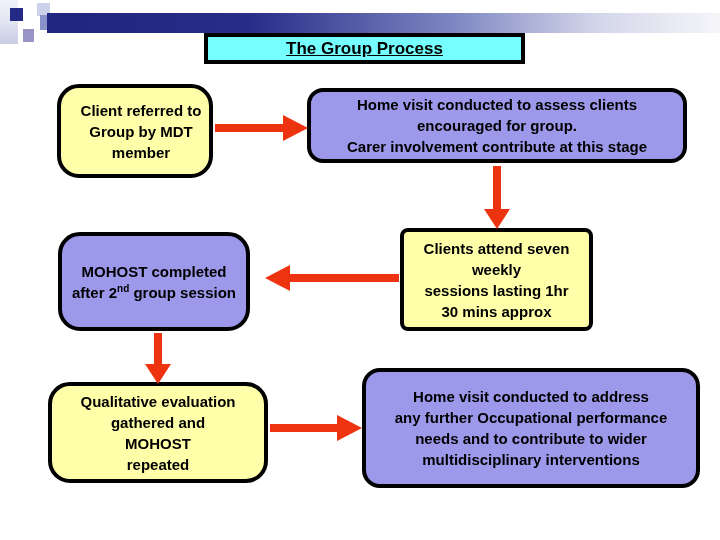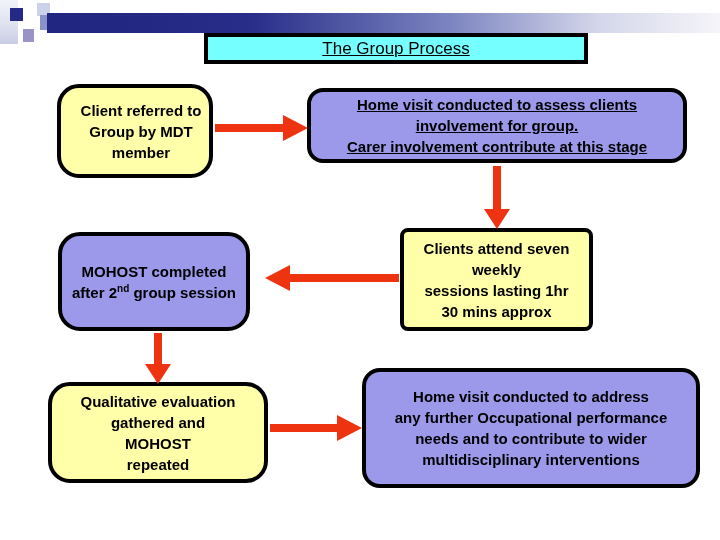--- a/index.html
+++ b/index.html
@@ -19,36 +19,36 @@
     background:linear-gradient(180deg,#f2f3fa 0%,#dfe2f0 55%,#c9cde4 100%);}
   .sq{position:absolute;}
   .sq-navy{left:10px;top:8px;width:13px;height:13px;background:var(--header-navy);}
   .sq-light{left:37px;top:3px;width:13px;height:13px;background:#ccd2ea;}
   .sq-mid{left:40px;top:15px;width:15px;height:15px;background:#8a93c9;}
   .sq-muted{left:23px;top:29px;width:11px;height:13px;background:#9a94c6;}
   .header-bar{position:absolute;left:47px;top:13px;width:673px;height:20px;
     background:linear-gradient(90deg,#20257f 0%,#272d88 30%,#7d85c1 60%,#d4d7ea 82%,#f5f5f9 100%);}
 
   
-  .title-box{position:absolute;left:204px;top:33px;width:384px;height:31px;
+  .title-box{position:absolute;left:204px;top:33px;width:321px;height:31px;
     background:var(--title-fill);border:4px solid var(--border);
     display:flex;align-items:center;justify-content:center;
-    font-weight:normal;font-size:17px;color:#000;box-sizing:border-box;}
+    font-weight:bold;font-size:17px;color:#000;box-sizing:border-box;}
   .title-box span{text-decoration:underline;}
 
   
   .fbox{position:absolute;border:4px solid var(--border);box-sizing:border-box;
     display:flex;flex-direction:column;align-items:center;justify-content:center;
     text-align:center;font-weight:bold;font-size:15px;line-height:21px;color:#000;}
   .yellow{background:var(--yellow-fill);}
   .purple{background:var(--purple-fill);}
   .fbox sup{font-size:10px;line-height:0;vertical-align:super;margin-top:15px;}
 
   .box-client{left:57px;top:84px;width:156px;height:94px;border-radius:22px;padding-left:12px;}
-  .box-assess{left:307px;top:88px;width:380px;height:75px;border-radius:16px;text-decoration:underline;}
+  .box-assess{left:307px;top:88px;width:380px;height:75px;border-radius:16px;}
   .box-mohost{left:58px;top:232px;width:192px;height:99px;border-radius:22px;}
   .box-attend{left:400px;top:228px;width:193px;height:103px;border-radius:8px;}
   .box-qual{left:48px;top:382px;width:220px;height:101px;border-radius:22px;}
   .box-address{left:362px;top:368px;width:338px;height:120px;border-radius:18px;}
 
   
   .arrow{position:absolute;}
   .shaft{position:absolute;background:var(--arrow);}
   .head{position:absolute;width:0;height:0;}
   .head-right{border-top:13px solid transparent;border-bottom:13px solid transparent;border-left:25px solid var(--arrow);}
@@ -88,21 +88,21 @@
   </div>
 
   <div class="fbox yellow box-client">
     <div>Client referred to</div>
     <div>Group by MDT</div>
     <div>member</div>
   </div>
 
   <div class="fbox purple box-assess">
     <div>Home visit conducted to assess clients</div>
-    <div>involvement for group.</div>
+    <div>encouraged for group.</div>
     <div>Carer involvement contribute at this stage</div>
   </div>
 
   <div class="fbox purple box-mohost">
     <div>MOHOST completed</div>
     <div>
       <span>after 2</span><sup>nd</sup><span> group session</span>
     </div>
   </div>
 

